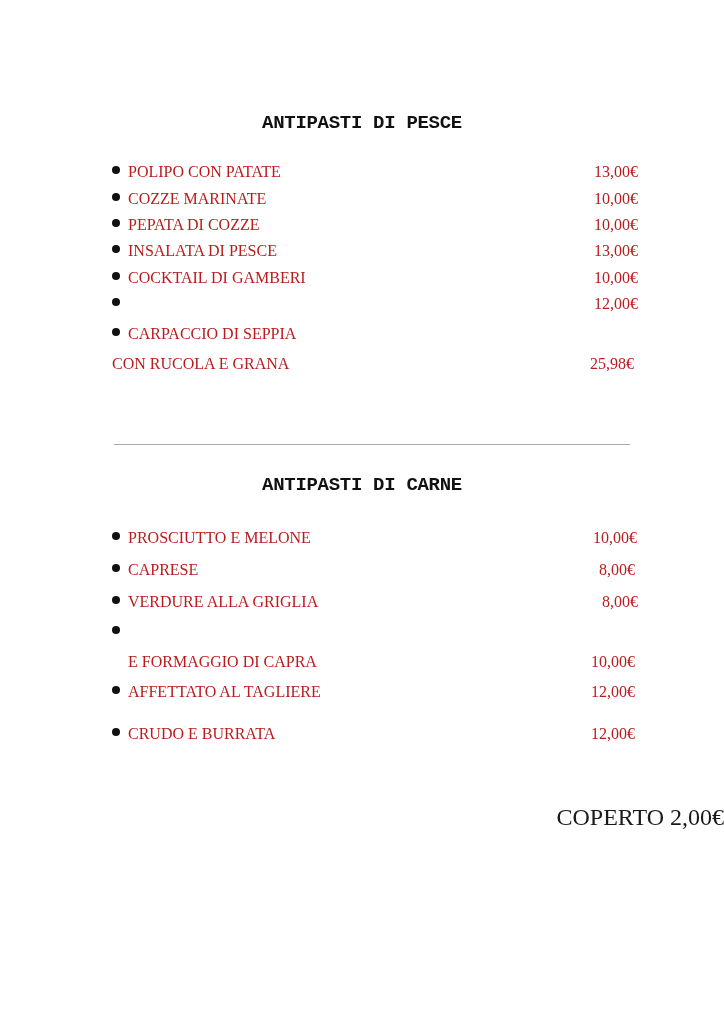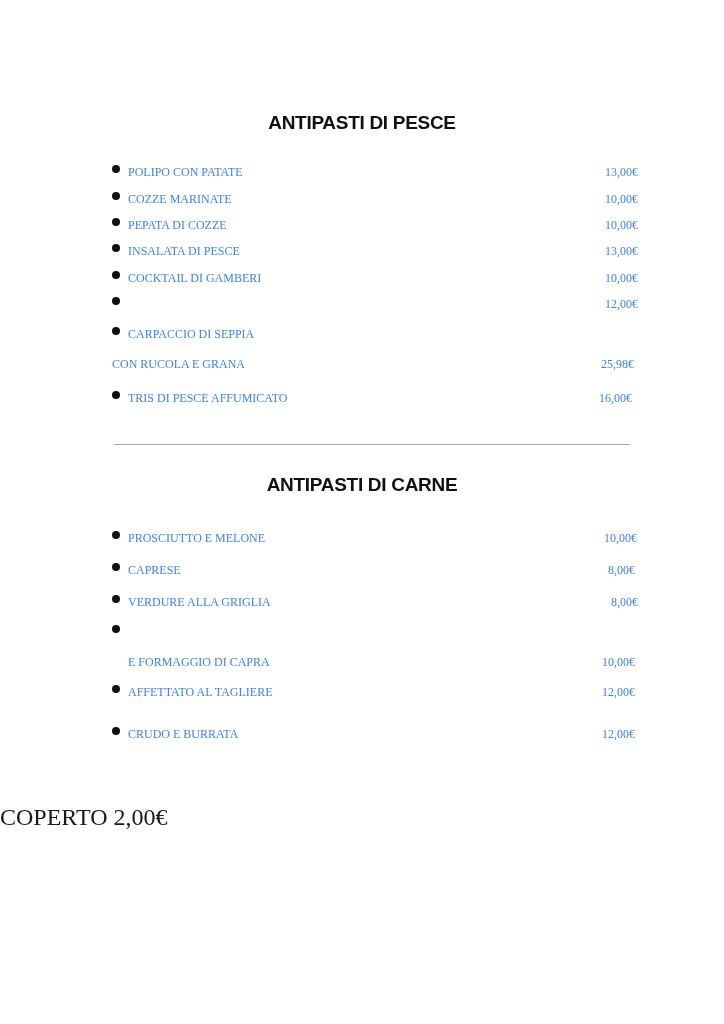--- a/index.html
+++ b/index.html
@@ -1,31 +1,31 @@
 <!DOCTYPE html>
 <html><head>
   <meta charset="utf-8">
   <style>
     html, body { margin: 0; padding: 0; background: #ffffff; }
     body { width: 724px; height: 1024px; position: relative; overflow: hidden;
       font-family: "DejaVu Serif", "Liberation Serif", serif; color: #1a1a1a; }
     .page { position: absolute; left: 0; top: 0; width: 724px; height: 1024px; }
     .title { position: absolute; left: 0; width: 724px; text-align: center;
-      font-family: Liberation Sans, sans-serif; font-weight: bold; font-size: 19px;
+      font-family: Liberation Mono, monospace; font-weight: bold; font-size: 19px;
       letter-spacing: -0.3px; color: #111; }
     .row { position: absolute; left: 112px; width: 526px; height: 26px;
-      font-family: "Liberation Serif", serif; font-size: 12px; line-height: 26px;
-      color: #3b82f6; white-space: nowrap; }
+      font-family: "Liberation Serif", serif; font-size: 16px; line-height: 26px;
+      color: #b91c1c; white-space: nowrap; }
     .row .name { position: absolute; left: 0; top: 0; }
     .row .price { position: absolute; right: 0; top: 0; text-align: left; }
     .bullet { display: inline-block; width: 8px; height: 8px; border-radius: 50%;
       background: #111; margin-right: 8px; vertical-align: 3px; }
     .divider { position: absolute; left: 114px; top: 444px; width: 516px; height: 0;
       border-top: 1.5px solid #a8a8a8; }
-    .coperto { position: absolute; left: 0; width: 724px; top: 804px; text-align: left;
+    .coperto { position: absolute; left: 0; width: 724px; top: 804px; text-align: right;
       font-family: "Liberation Serif", serif; font-size: 24px; color: #1a1a1a; }
   </style>
 </head>
 <body>
 
 <div class="page">
 
   <div class="title" style="top:112px">ANTIPASTI DI PESCE</div>
 
   <div class="row" style="top:159px">
@@ -52,24 +52,20 @@
     <span class="name"><span class="bullet"></span></span>
     <span class="price">12,00€</span>
   </div>
   <div class="row" style="top:321px">
     <span class="name"><span class="bullet"></span><span>CARPACCIO DI SEPPIA</span></span>
   </div>
   <div class="row" style="top:351px; width:522px">
     <span class="name">CON RUCOLA E GRANA</span>
     <span class="price">25,98€</span>
   </div>
-  <div class="row" style="top:385px; width:520px">
-    <span class="name"><span class="bullet"></span><span>TRIS DI PESCE AFFUMICATO</span></span>
-    <span class="price">16,00€</span>
-  </div>
 
   <div class="divider"></div>
 
   <div class="title" style="top:474px">ANTIPASTI DI CARNE</div>
 
   <div class="row" style="top:525px; width:525px">
     <span class="name"><span class="bullet"></span><span>PROSCIUTTO E MELONE</span></span>
     <span class="price">10,00€</span>
   </div>
   <div class="row" style="top:557px; width:523px">

